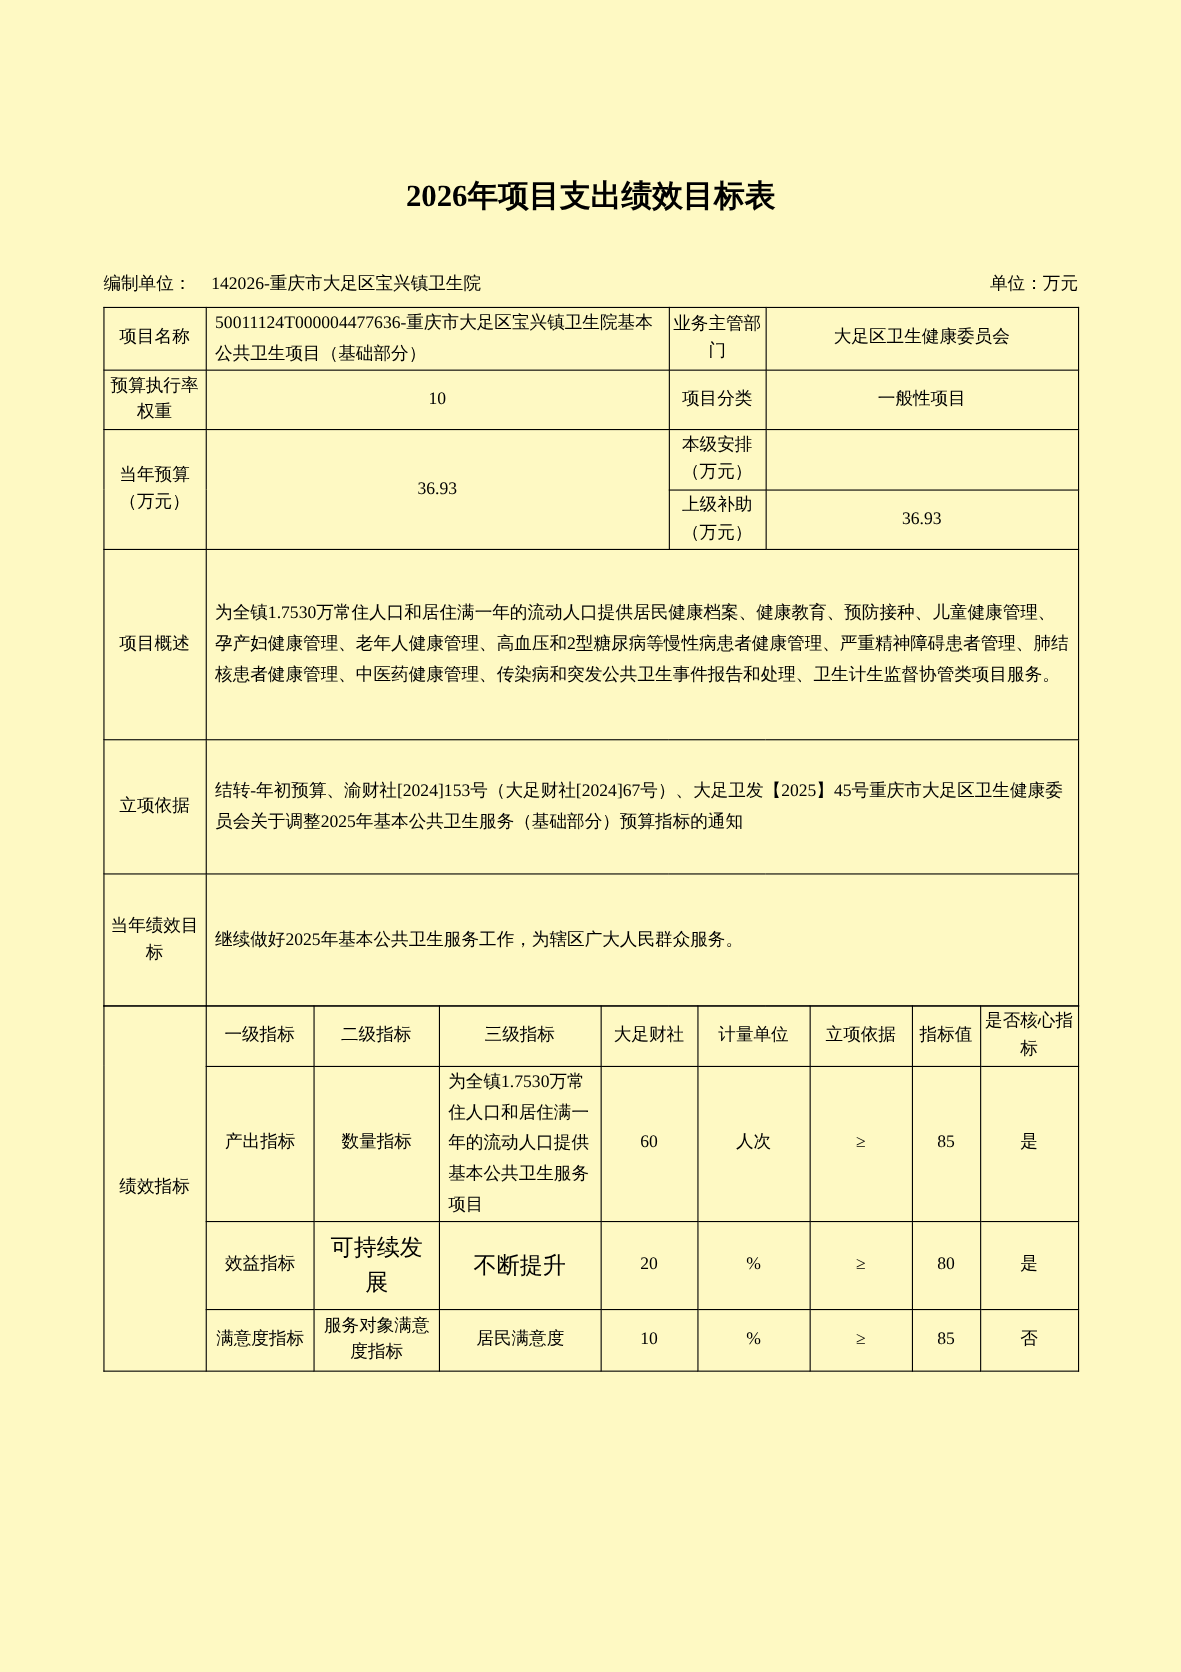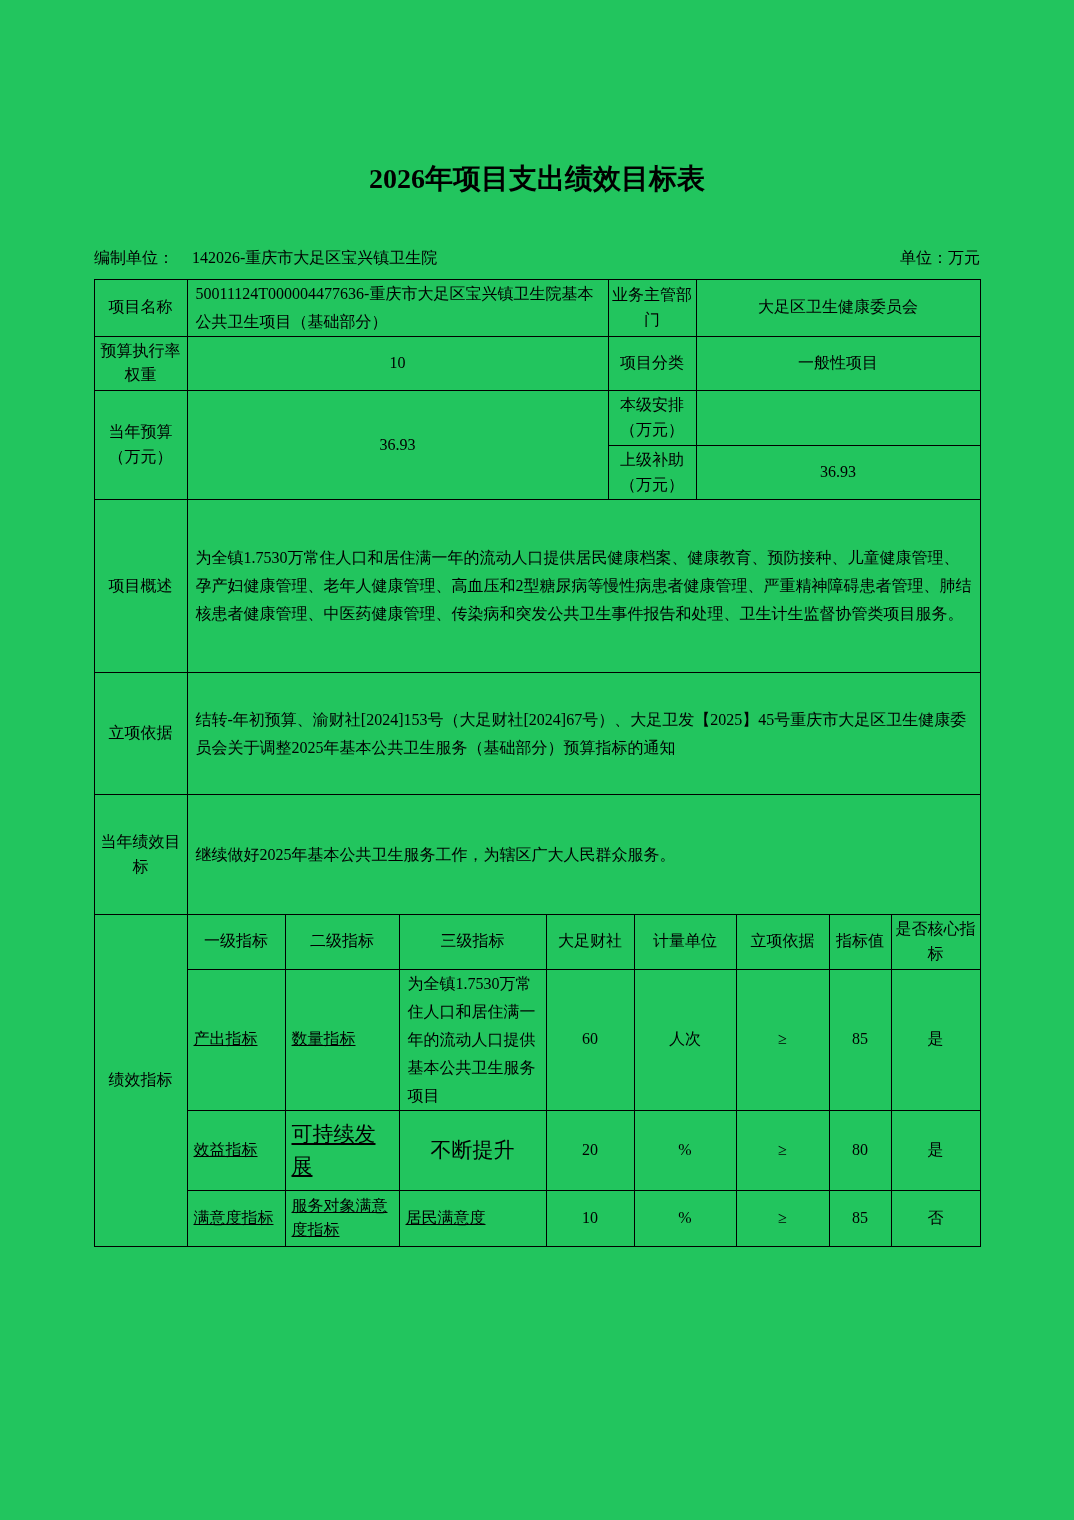--- a/index.html
+++ b/index.html
@@ -1,20 +1,20 @@
 <!DOCTYPE html>
 <html><head>
 <meta charset="utf-8">
 <style>
   html,body{margin:0;padding:0;background:#888;}
   .page{
     position:relative;
     width:1074px;height:1520px;
     margin:0 auto;
-    background:#22c55e;
+    background:#fef9c3;
     color:#000;
     font-family:"Liberation Serif","DejaVu Serif",serif;
   }
   .title{
     padding-top:162px;
     text-align:center;
     font-size:28px;
     font-weight:bold;
     line-height:1.2;
   }
@@ -44,21 +44,21 @@
     word-break:break-all;
     overflow:hidden;
   }
   table.indicators{margin-top:-1.5px;}
   td.lbl{padding:2px 3px;}
   td.txt{
     text-align:left;
     padding:0 8px;
     line-height:1.75;
   }
-  td.left{text-align:left;padding-left:6px;text-decoration:underline;}
+  td.left{text-align:center;padding-left:6px;}
   td.big{font-size:21px;}
   
 </style>
 </head>
 <body>
 
 <div class="page">
 
   <div class="title">2026年项目支出绩效目标表</div>
 

